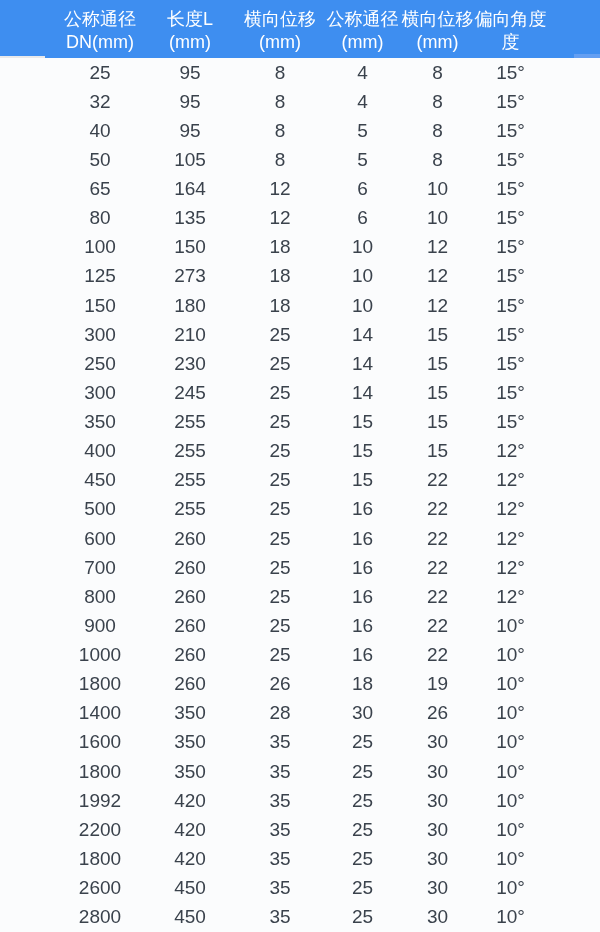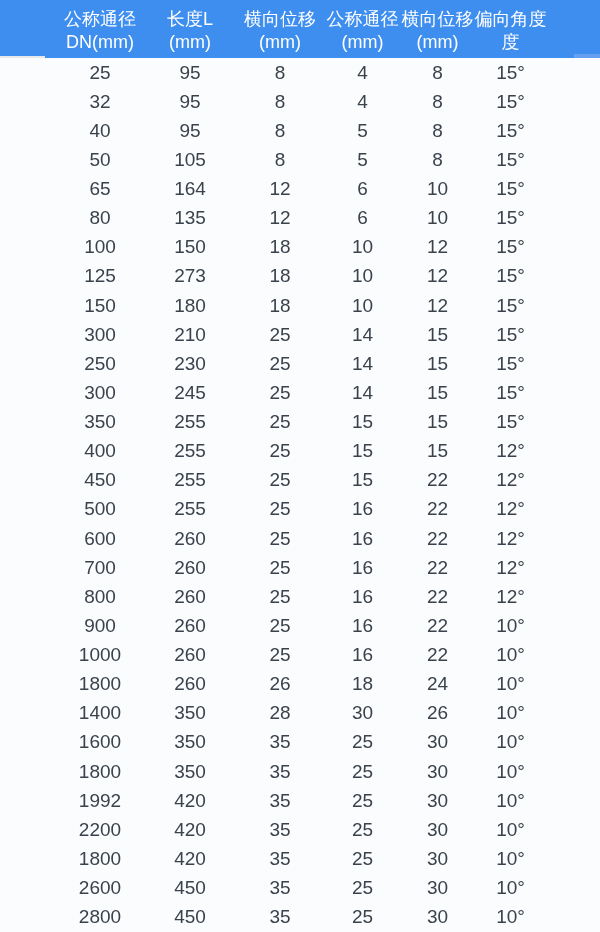--- a/index.html
+++ b/index.html
@@ -266,21 +266,21 @@
         <div class="td">25</div>
         <div class="td">16</div>
         <div class="td">22</div>
         <div class="td">10°</div>
       </div>
       <div class="tr">
         <div class="td">1800</div>
         <div class="td">260</div>
         <div class="td">26</div>
         <div class="td">18</div>
-        <div class="td">24</div>
+        <div class="td">19</div>
         <div class="td">10°</div>
       </div>
       <div class="tr">
         <div class="td">1400</div>
         <div class="td">350</div>
         <div class="td">28</div>
         <div class="td">30</div>
         <div class="td">26</div>
         <div class="td">10°</div>
       </div>

